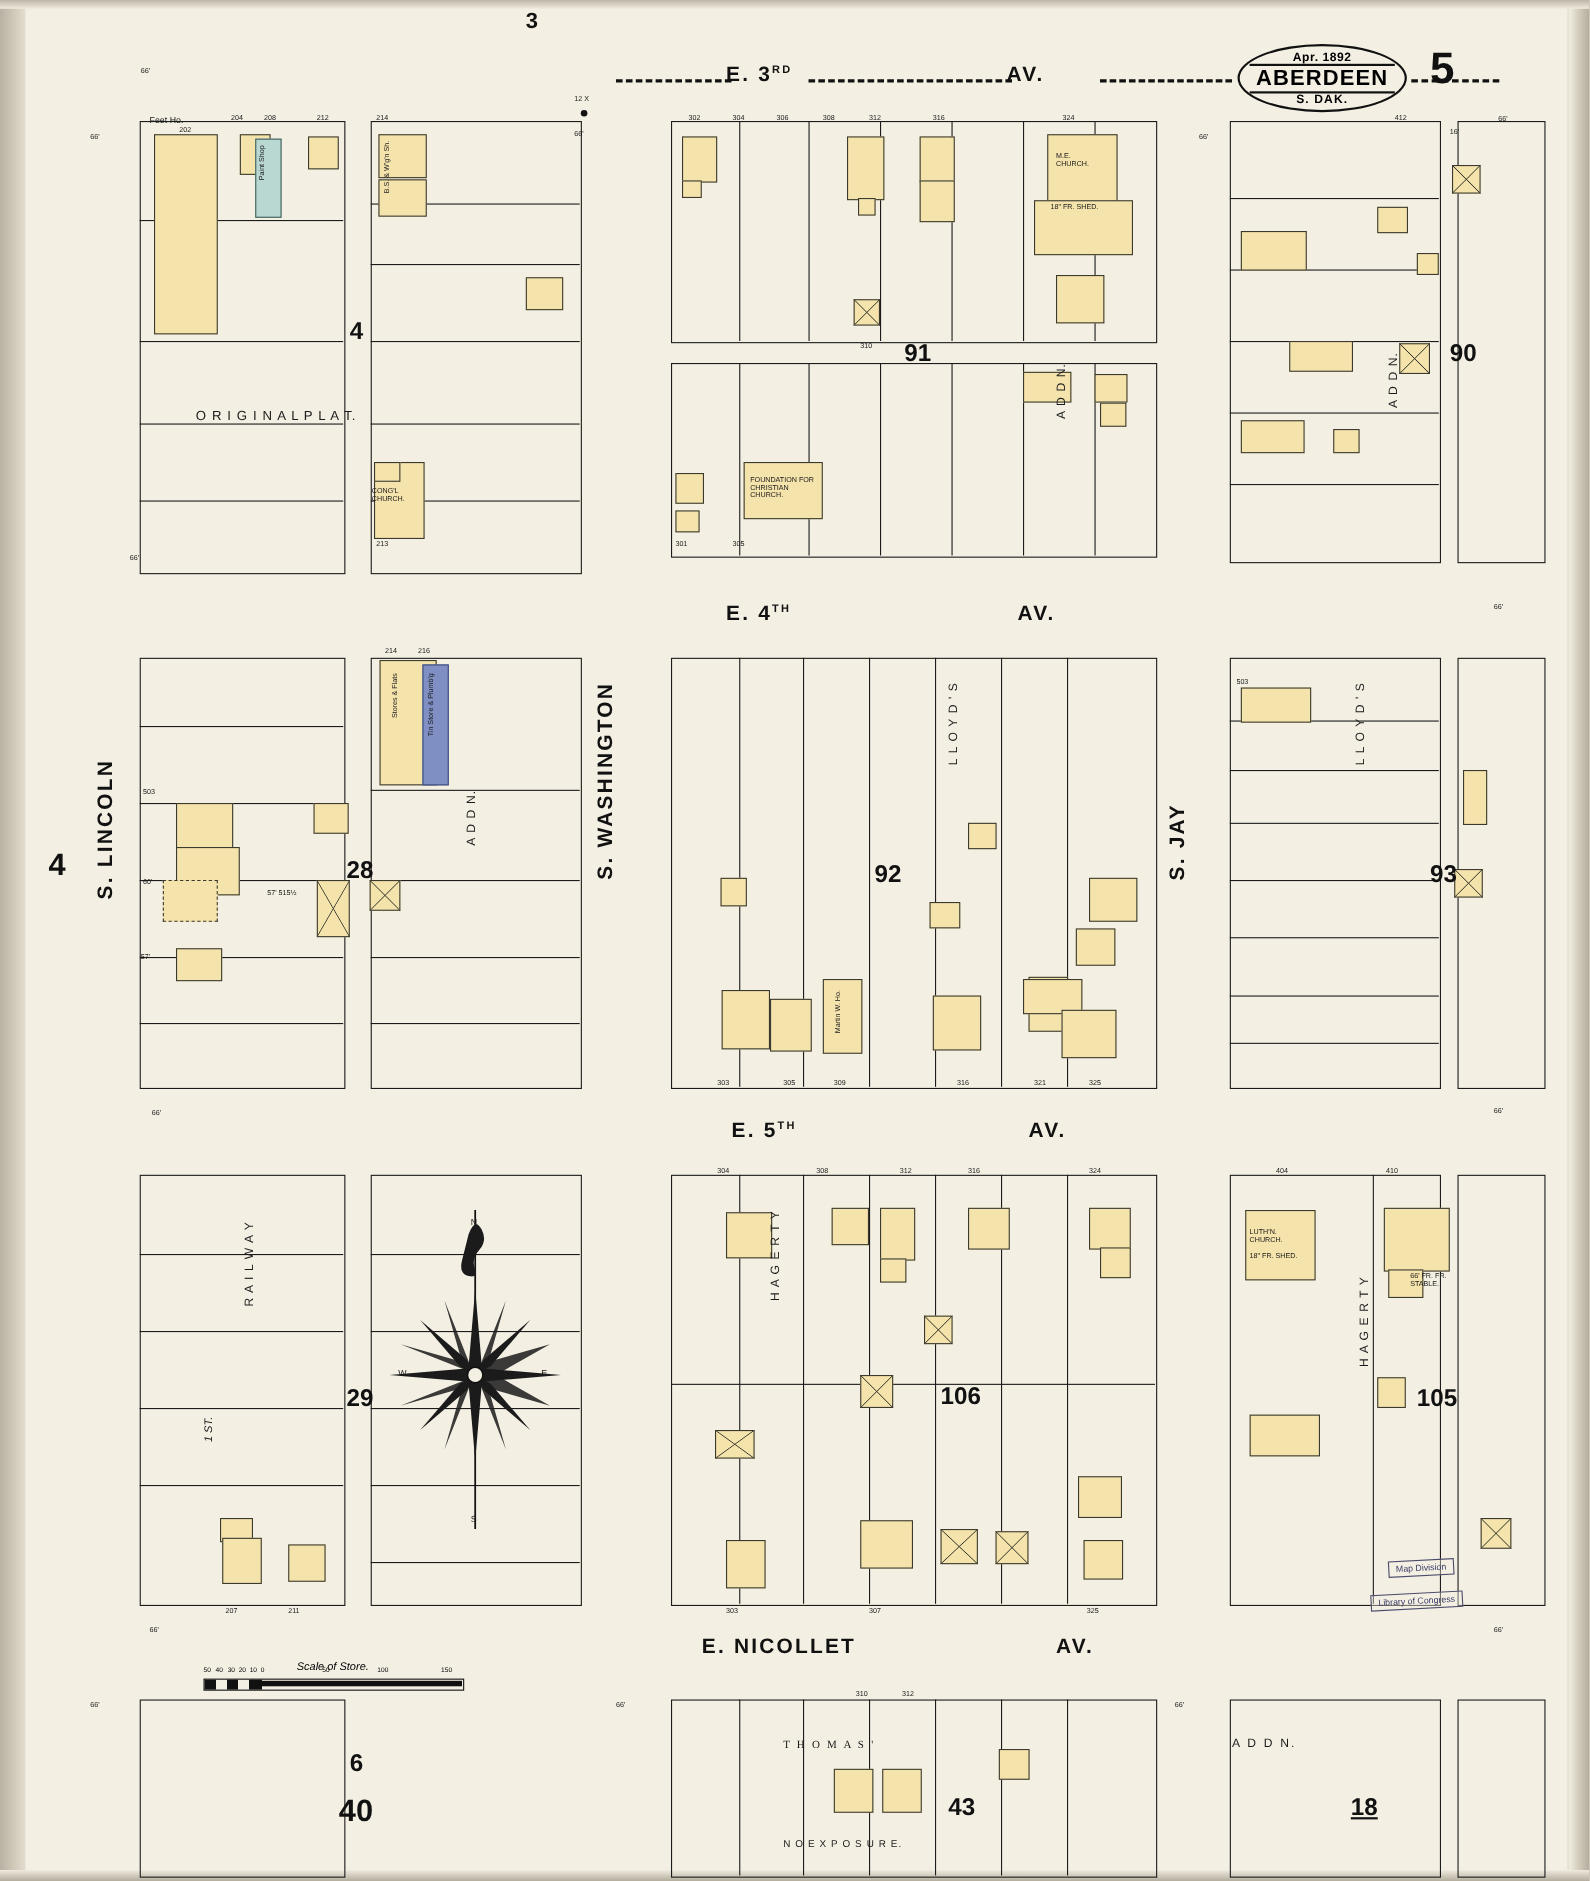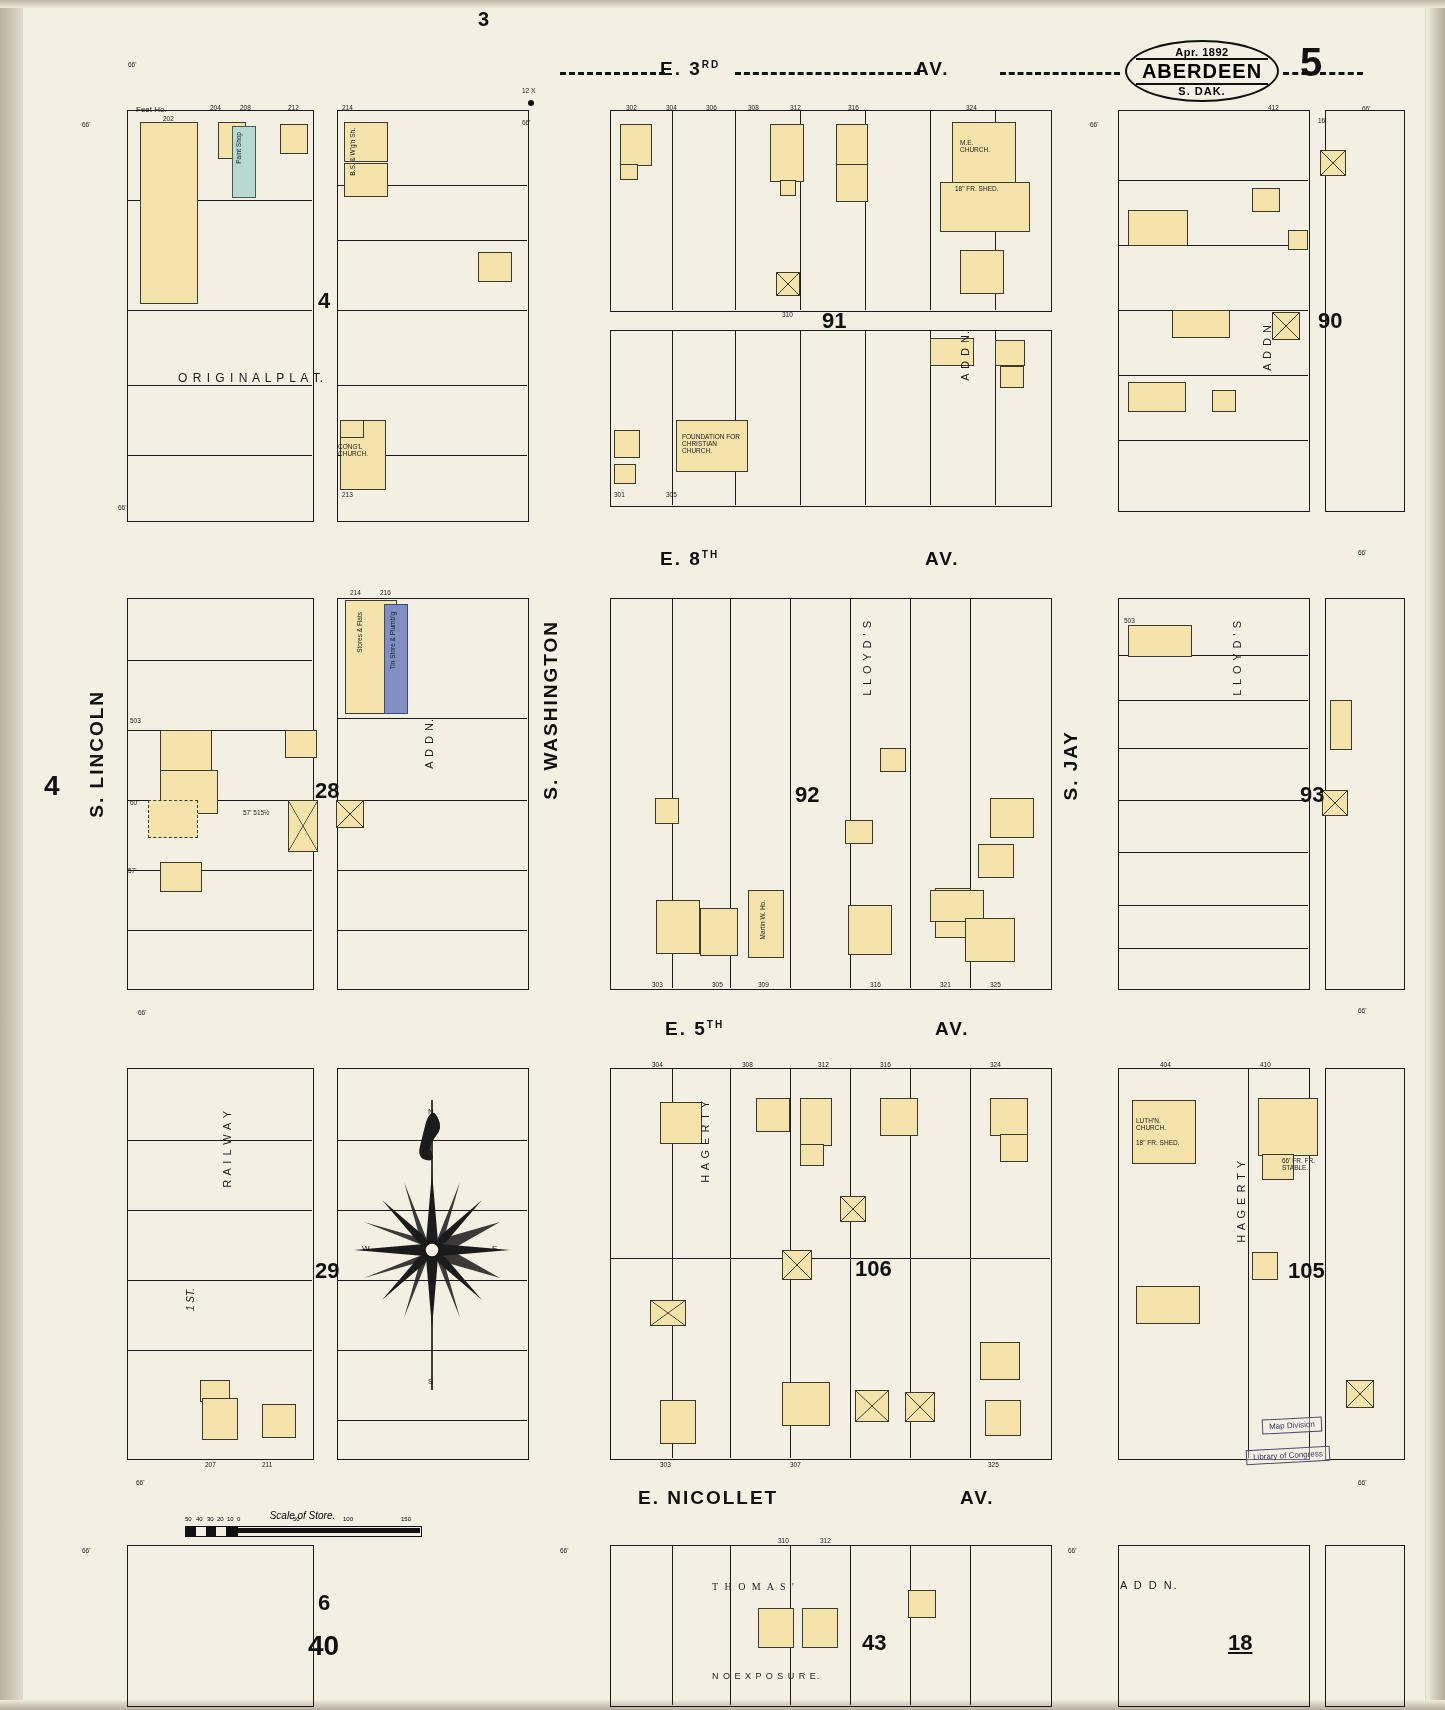--- a/index.html
+++ b/index.html
@@ -78,21 +78,21 @@
   <div class="dashst" style="left:560px;top:72px;width:105px;"></div>
   <div class="dashst" style="left:735px;top:72px;width:185px;"></div>
   <div class="dashst" style="left:1000px;top:72px;width:120px;"></div>
   <div class="dashst" style="left:1283px;top:72px;width:80px;"></div>
   <div class="street" style="left:660px;top:58px;">
     <span>E. 3</span><sup style="font-size:10px;">RD</sup>
   </div>
   <div class="street" style="left:915px;top:58px;">AV.</div>
 
   <div class="street" style="left:660px;top:548px;">
-    <span>E. 8</span><sup style="font-size:10px;">TH</sup>
+    <span>E. 4</span><sup style="font-size:10px;">TH</sup>
   </div>
   <div class="street" style="left:925px;top:548px;">AV.</div>
 
   <div class="street" style="left:665px;top:1018px;">
     <span>E. 5</span><sup style="font-size:10px;">TH</sup>
   </div>
   <div class="street" style="left:935px;top:1018px;">AV.</div>
 
   <div class="street" style="left:638px;top:1487px;">E. NICOLLET</div>
   <div class="street" style="left:960px;top:1487px;">AV.</div>

